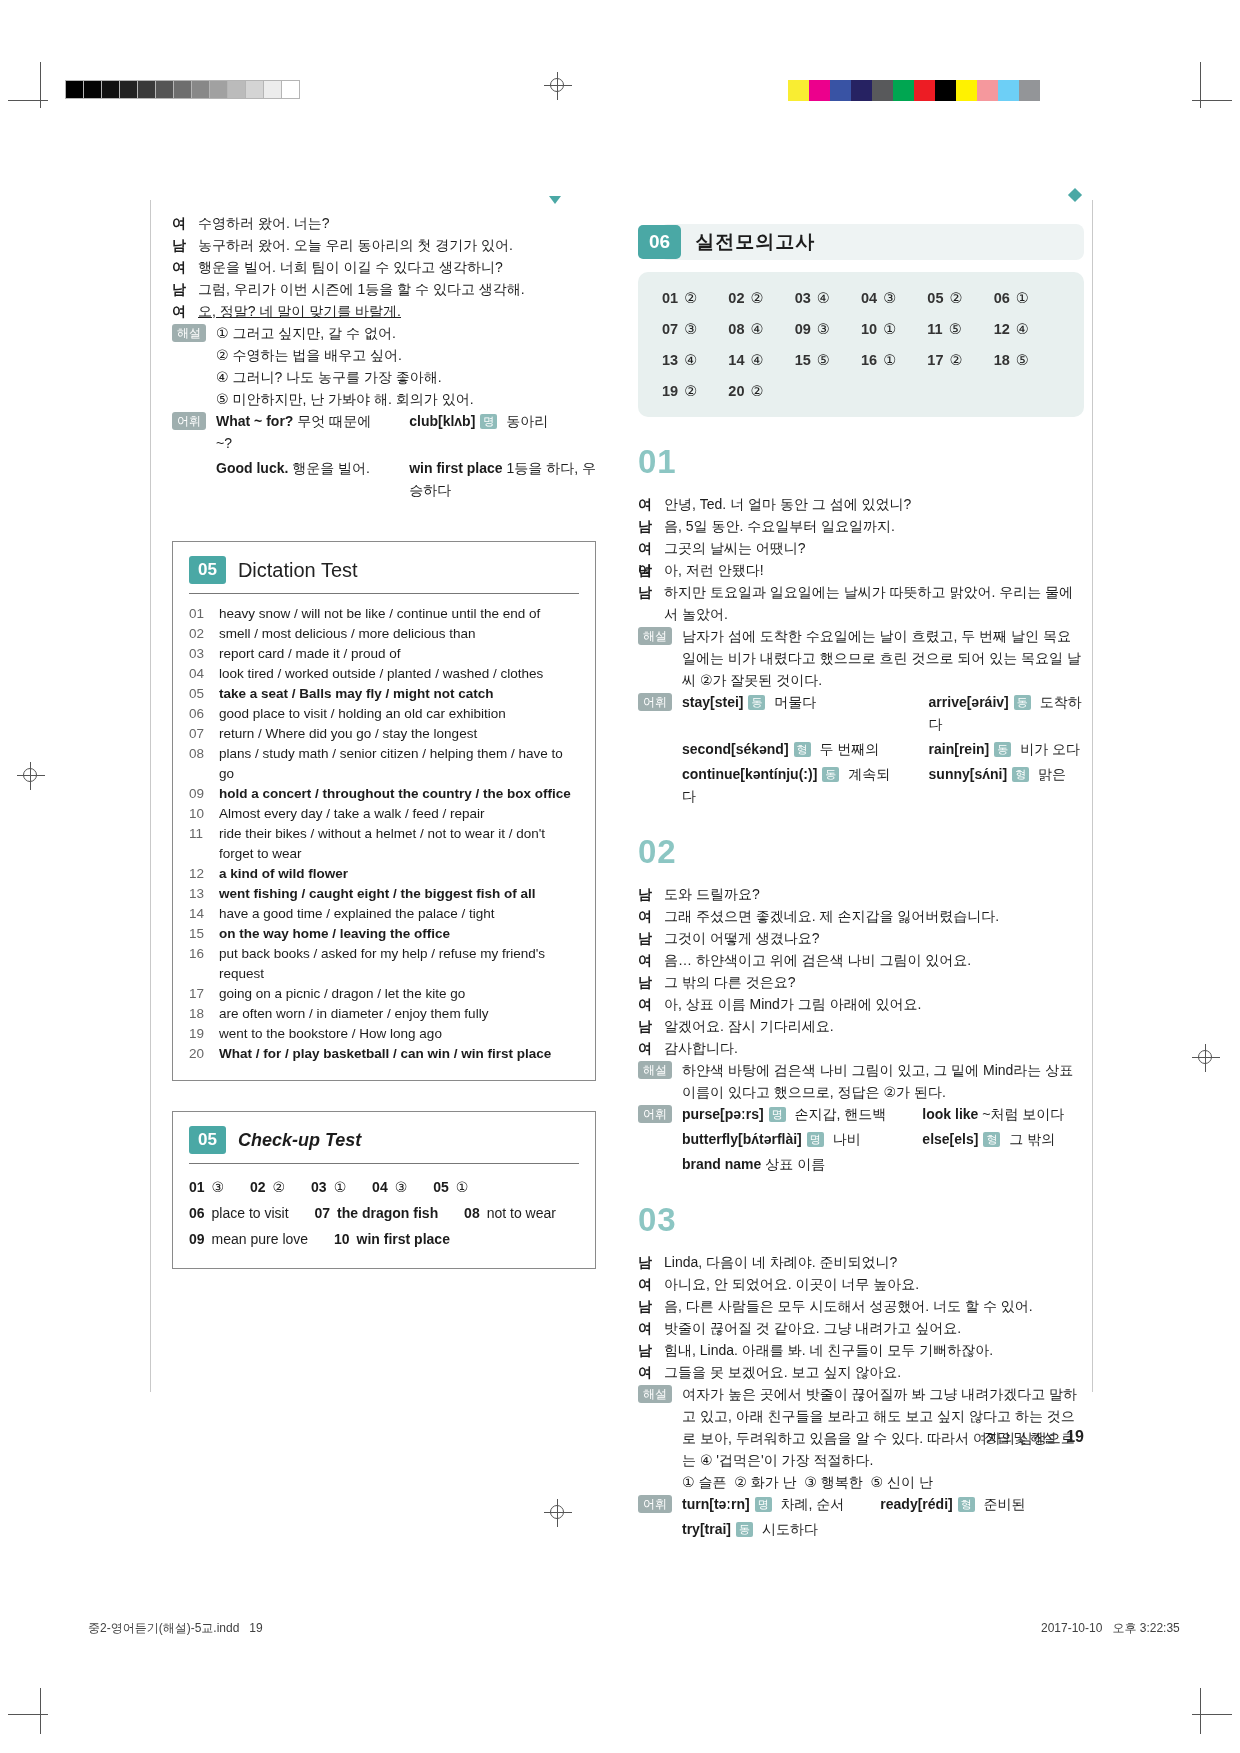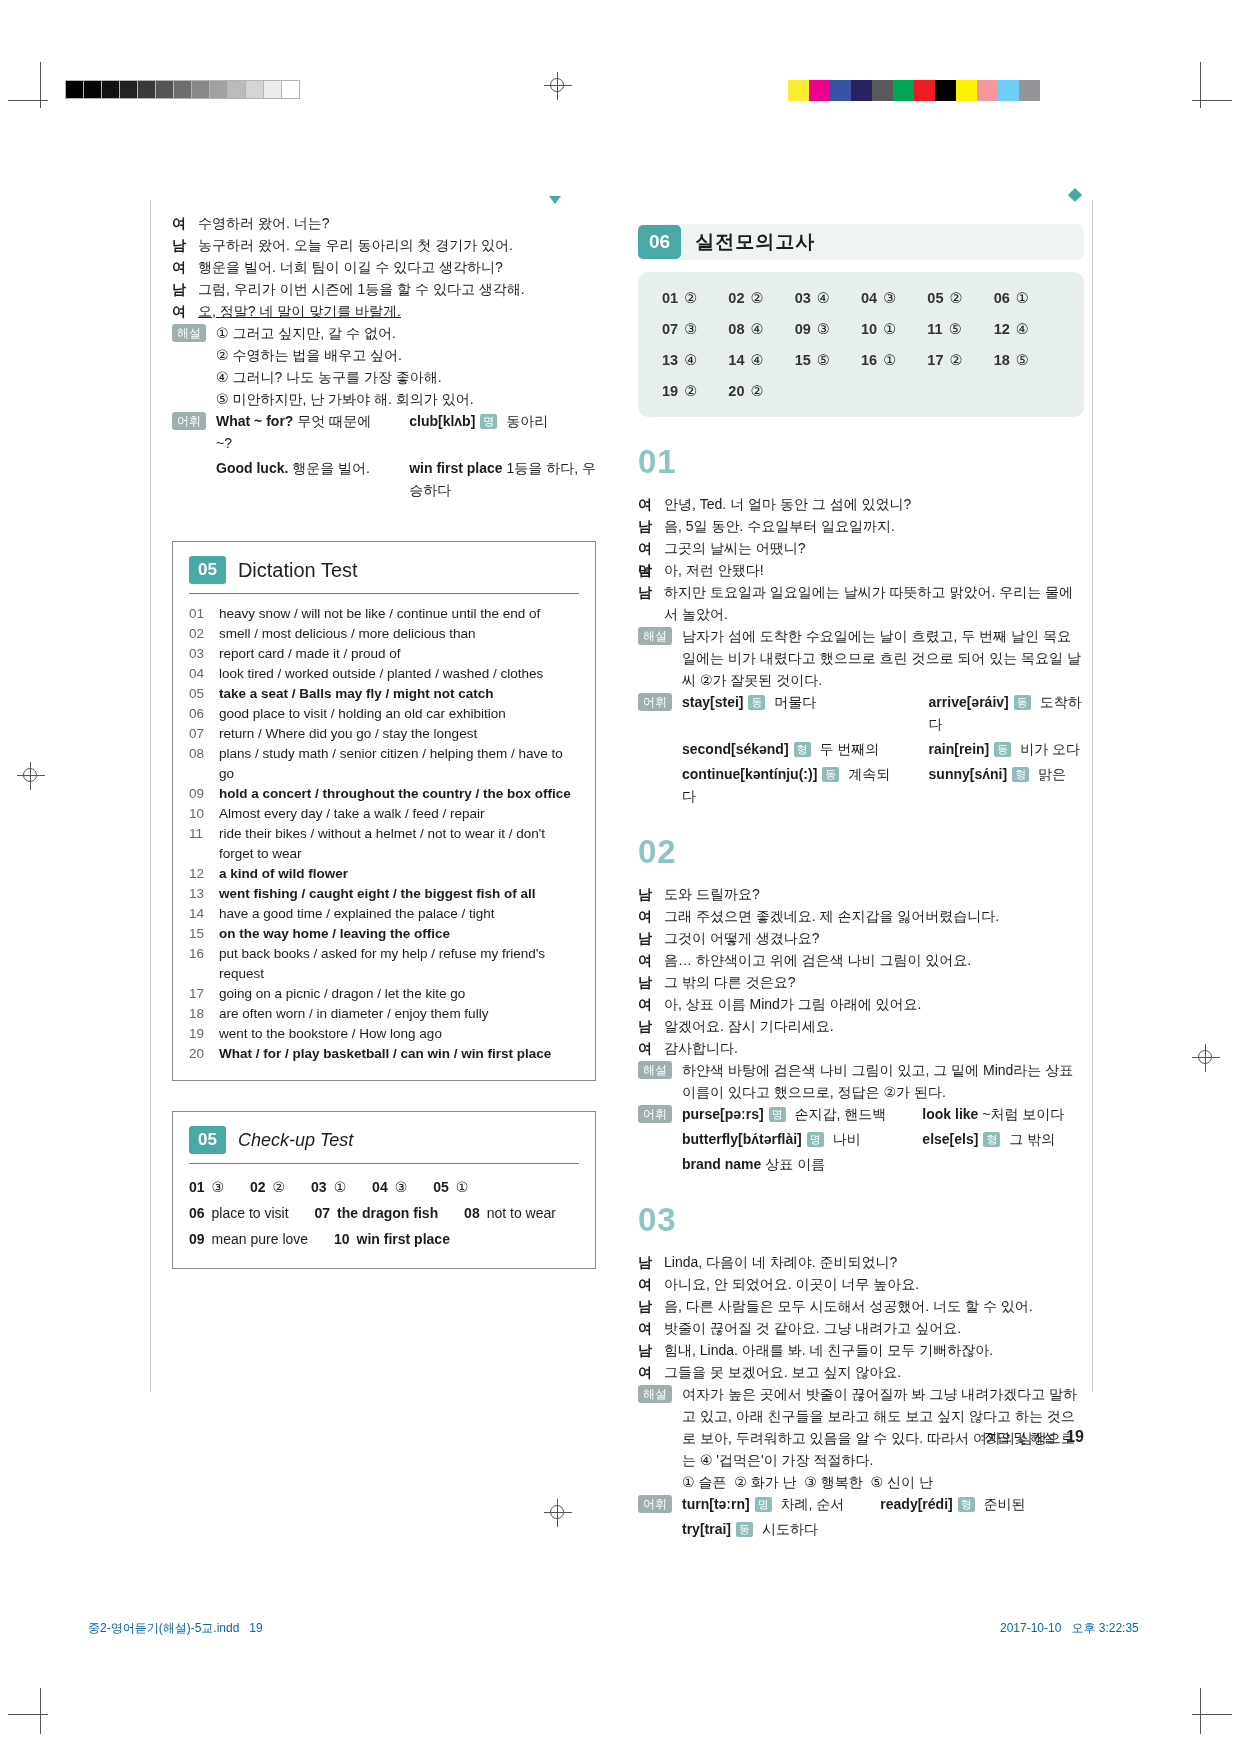--- a/index.html
+++ b/index.html
@@ -37,21 +37,21 @@
   .term{font-weight:bold}
   .pos{display:inline-block;background:#8fbcba;color:#fff;font-size:11px;line-height:15px;padding:0 3px;border-radius:2px;margin:0 5px;vertical-align:1px}
   .pos:empty{display:none}
 
   
   .tbox{border:1px solid #8a8a8a;padding:14px 16px 16px}
   .dict{margin-top:40px}
   .tbox-head{display:flex;align-items:center;gap:12px;border-bottom:1px solid #777;padding-bottom:9px;margin-bottom:10px}
   .numchip{background:#4aa8a5;color:#fff;font-weight:bold;font-size:17px;line-height:28px;padding:0 9px;border-radius:3px}
   .dict-title{font-family:Liberation Sans, sans-serif;font-size:20px;color:#222}
-  .ck-title{font-size:18px;font-weight:normal;font-style:italic}
+  .ck-title{font-size:18px;font-weight:bold;font-style:italic}
   .ditem{position:relative;padding-left:30px;font-size:13.5px;line-height:20px}
   .dn{position:absolute;left:0;color:#666;font-weight:normal}
   .bd{font-weight:bold}
   .checkup{margin-top:30px}
   .ck-answers{font-size:14px;line-height:26px}
   .ca{margin-right:22px;white-space:nowrap}
   .cn{margin-right:7px}
 
   
   .mock-head{position:relative;height:40px;display:flex;align-items:center}
@@ -59,21 +59,21 @@
   .mock-chip{position:relative;z-index:1;background:#4aa8a5;color:#fff;font-weight:bold;font-size:19px;line-height:34px;padding:0 11px;border-radius:5px}
   .mock-title{position:relative;z-index:1;font-size:19px;font-weight:bold;margin-left:14px;letter-spacing:1px}
   .mock-grid{margin-top:10px;background:#e8f0ef;border-radius:10px;padding:18px 24px;display:grid;grid-template-columns:repeat(6,1fr);row-gap:15px;font-size:14.5px}
   .mg b{margin-right:6px;color:#333}
 
   .secno{font-size:33px;font-weight:bold;color:#8cc6c3;margin:26px 0 12px;letter-spacing:1px}
 
   
   .page-footer{position:absolute;top:1428px;left:638px;width:446px;text-align:right;font-size:13px;color:#222}
   .page-footer b{font-size:16px;margin-left:10px}
-  .imprint{position:absolute;font-size:12px;color:#0369a1;white-space:pre}
+  .imprint{position:absolute;font-size:12px;color:#404040;white-space:pre}
 </style>
 </head>
 <body>
 
 <div class="page">
 
   <div class="bar graybar">
     <span class="sw" style="background: rgb(0, 0, 0);"></span>
       <span class="sw" style="background: rgb(5, 5, 5);"></span>
       <span class="sw" style="background: rgb(17, 17, 17);"></span>
@@ -308,15 +308,15 @@
           <div class="ventry"><span class="term">try[trai]</span><span class="pos">동</span> <span class="mean">시도하다</span></div>
         </div>
       </div>
     </section>
   </div>
 
   <div class="page-footer">
     <span>정답 및 해설</span><b>19</b>
   </div>
   <div class="imprint" style="left:88px;top:1620px">중2-영어듣기(해설)-5교.indd   19</div>
-  <div class="imprint" style="left:1000px;top:1620px">2017-10-10   오후 3:22:35</div>
+  <div class="imprint" style="left:1041px;top:1620px">2017-10-10   오후 3:22:35</div>
 
 </div>
 
 </body></html>

